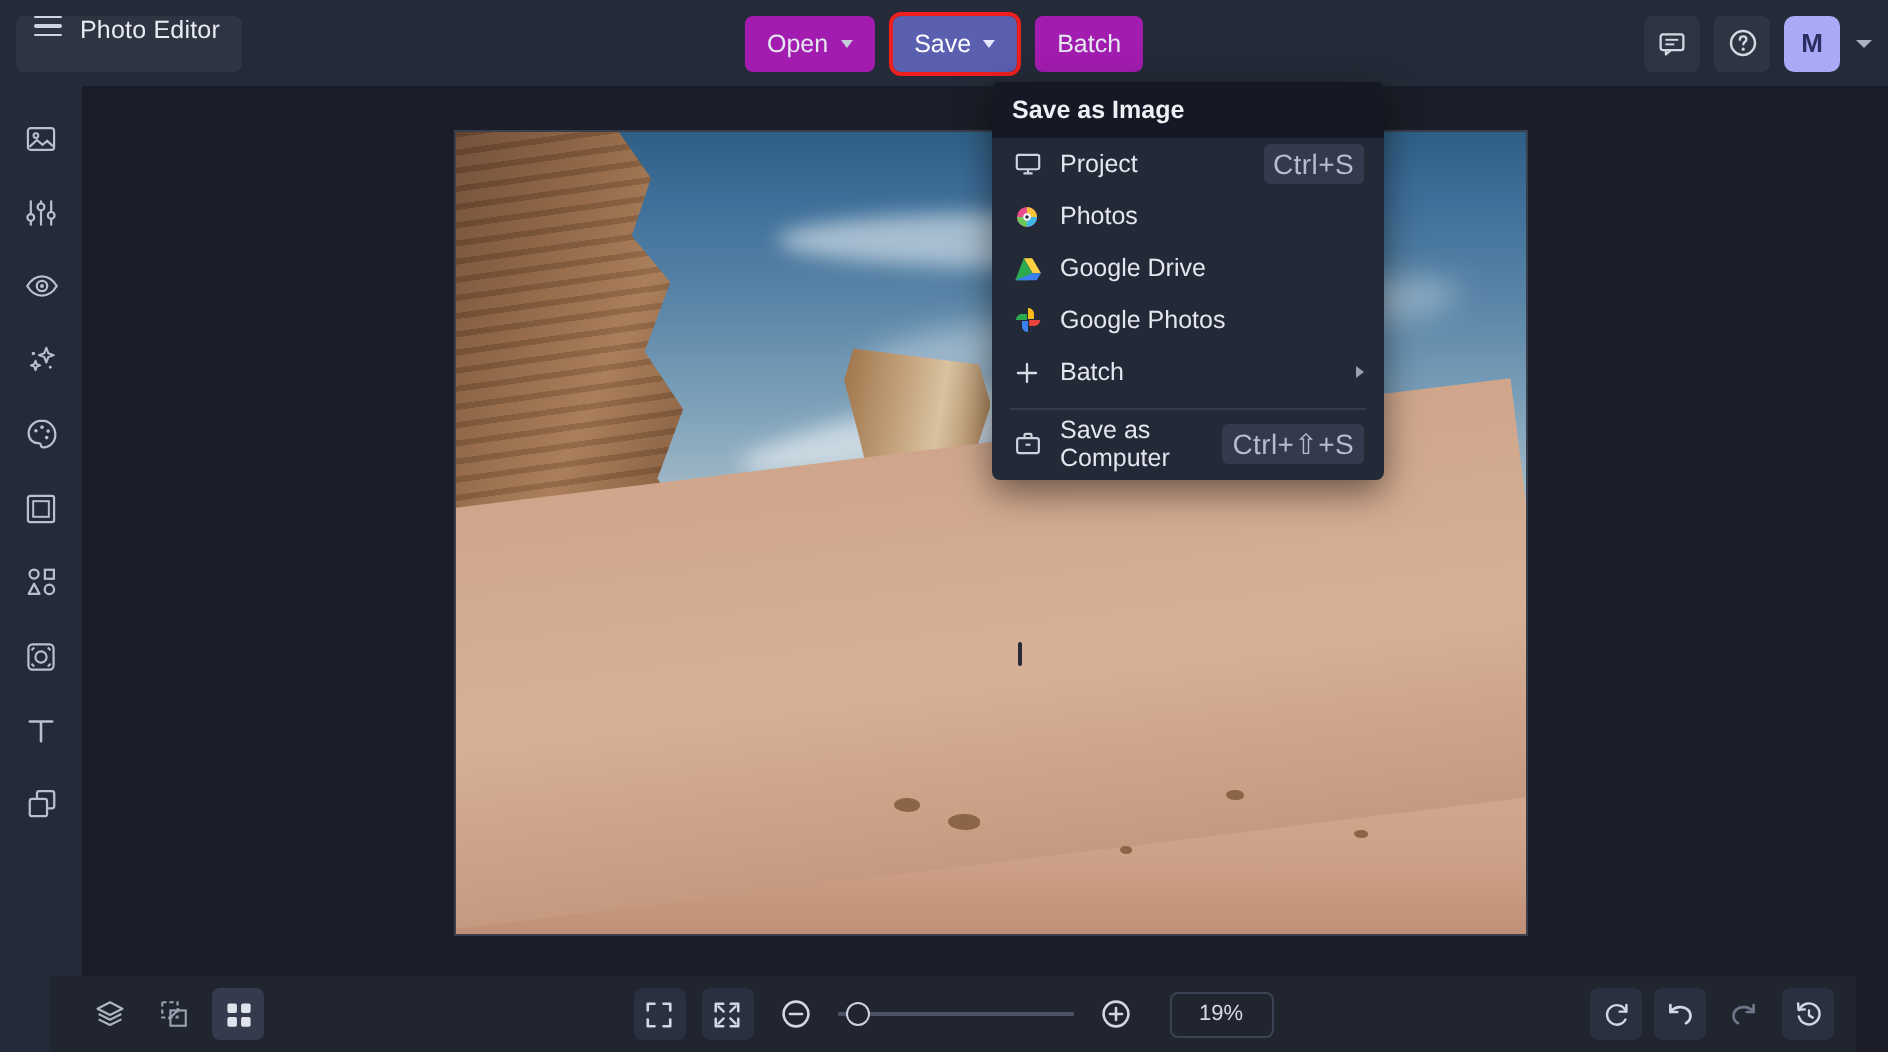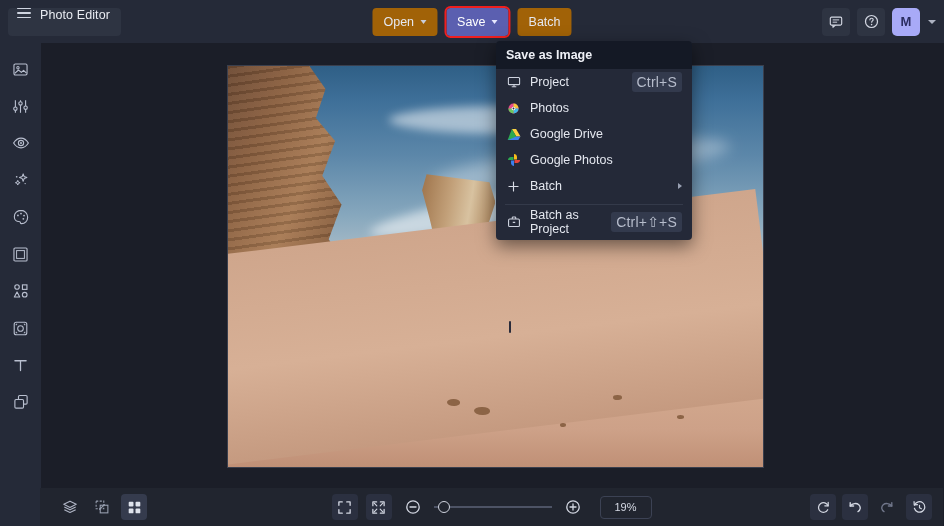--- a/index.html
+++ b/index.html
@@ -35,21 +35,21 @@
   .hamburger { display: flex; flex-direction: column; gap: 3px; width: 14px; }
   .hamburger i { display: block; height: 1.5px; background: #cfd4e0; border-radius: 1px; }
 
   .hdr-center {
     position: absolute; left: 50%; top: 0;
     transform: translateX(-50%);
     height: 43px; display: flex; align-items: center; gap: 9px;
   }
   .topbtn {
     height: 28px; padding: 0 11px;
-    border-radius: 4px; background: #a16207;
+    border-radius: 4px; background: #a21caf;
     display: flex; align-items: center; gap: 6px;
     color: #e5e8f0; font-size: 12.5px;
     cursor: pointer;
   }
   .topbtn.save {
     background: #5b5fb0;
     outline: 2.5px solid #f01f1f;
     color: #ffffff;
   }
   .caret {
@@ -167,21 +167,21 @@
   }
   .figure {
     position: absolute; left: 52.5%; top: 63.5%;
     width: 2.5px; height: 12px;
     background: #2a2b3a; border-radius: 1px;
   }
   .pebble { position: absolute; background: #8c6446; border-radius: 50% 50% 45% 55%; }
 
   
   #bottombar {
-    position: absolute; left: 40px; bottom: 0;
+    position: absolute; left: 25px; bottom: 0;
     width: 903px; height: 38px;
     background: #21252f;
     display: flex; align-items: center;
     z-index: 20;
   }
   .bb-left { display: flex; align-items: center; gap: 6px; padding-left: 17px; }
   .bb-center {
     position: absolute; left: 50%; transform: translateX(-50%);
     display: flex; align-items: center; gap: 8px;
   }
@@ -468,21 +468,21 @@
     <div class="menu-div"></div>
 
     <div class="menu-item">
       <span class="mi-icon">
         <svg width="14" height="14" viewBox="0 0 16 16">
           <rect x="1.8" y="4.6" width="12.4" height="8.6" rx="1.3" fill="none" stroke="#cdd2de" stroke-width="1.25"></rect>
           <path d="M6 4.6 L6 3 C6 2.5 6.4 2.2 6.9 2.2 L9.1 2.2 C9.6 2.2 10 2.5 10 3 L10 4.6" fill="none" stroke="#cdd2de" stroke-width="1.25"></path>
           <line x1="6.6" y1="8.4" x2="9.4" y2="8.4" stroke="#cdd2de" stroke-width="1.2"></line>
         </svg>
       </span>
-      <span class="mi-label">Batch as Project</span>
+      <span class="mi-label">Save as Computer</span>
       <span class="shortcut">Ctrl+⇧+S</span>
     </div>
   </div>
 
   <div id="bottombar">
     <div class="bb-left">
       <div class="bbtn plain">
         <svg width="16" height="16" viewBox="0 0 18 18">
           <path d="M9 2.4 L16 6 L9 9.6 L2 6 Z" fill="none" stroke="#aeb4c4" stroke-width="1.25" stroke-linejoin="round"></path>
           <path d="M2.6 9 L9 12.2 L15.4 9" fill="none" stroke="#aeb4c4" stroke-width="1.2" stroke-linejoin="round"></path>

